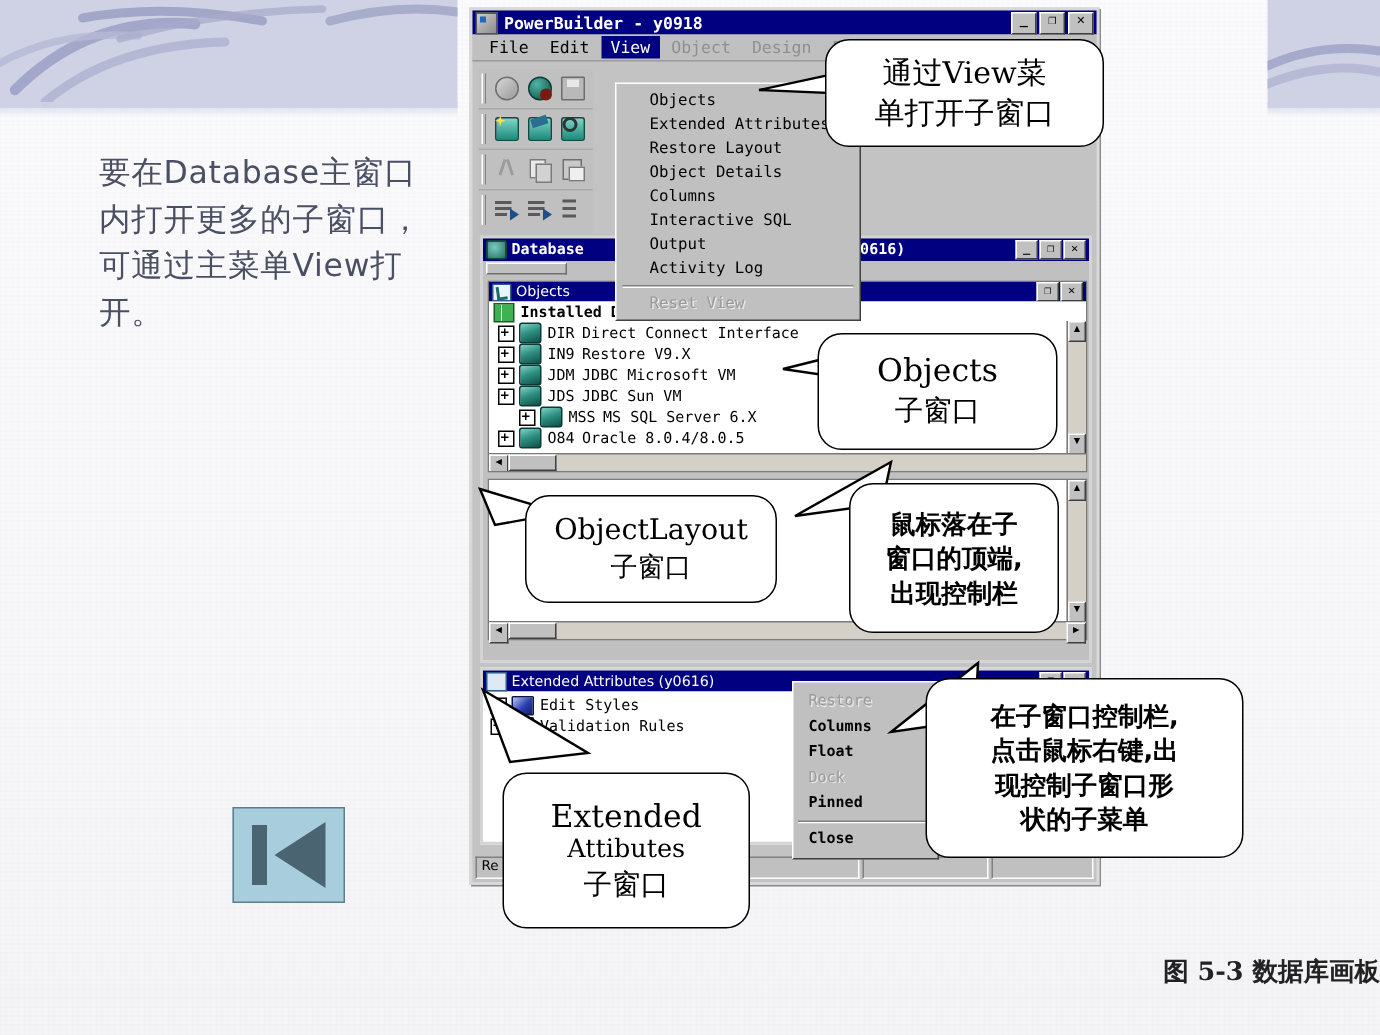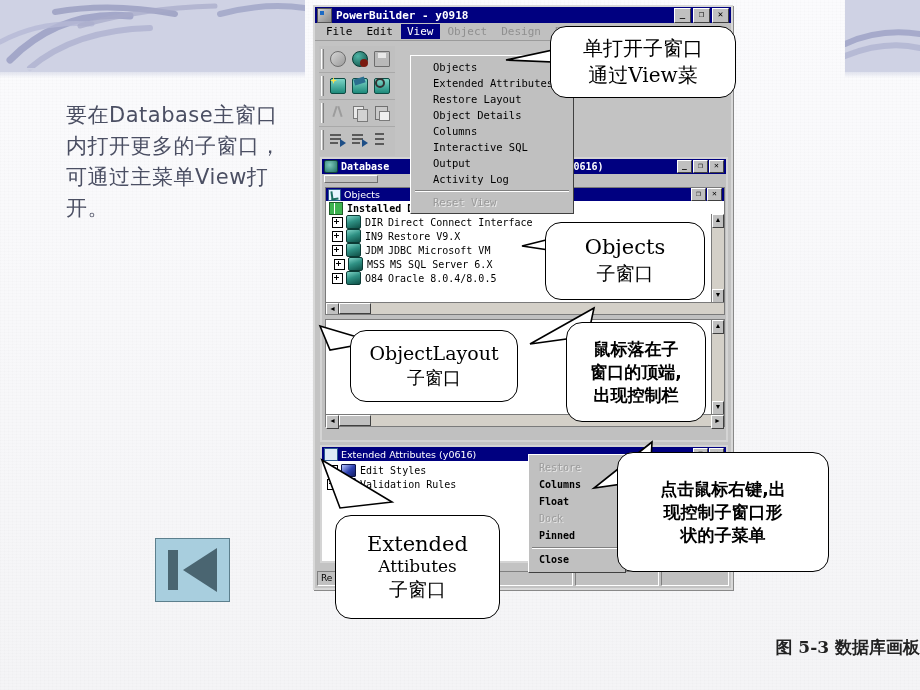--- a/index.html
+++ b/index.html
@@ -337,21 +337,28 @@
             <span style="width:5px"></span>
             <span>Restore V9.X</span>
           </div>
           <div class="trow2" style="padding-left:6px">
             <div class="plus"></div>
             <div class="dbico"></div>
             <span>JDM</span>
             <span style="width:5px"></span>
             <span>JDBC Microsoft VM</span>
           </div>
-          <div class="trow2" style="padding-left:8px">
+          <div class="trow2" style="padding-left:6px">
+            <div class="plus"></div>
+            <div class="dbico"></div>
+            <span>JDS</span>
+            <span style="width:5px"></span>
+            <span>JDBC Sun VM</span>
+          </div>
+          <div class="trow2" style="padding-left:20px">
             <div class="plus"></div>
             <div class="dbico"></div>
             <span>MSS</span>
             <span style="width:5px"></span>
             <span>MS SQL Server 6.X</span>
           </div>
           <div class="trow2" style="padding-left:6px">
             <div class="plus"></div>
             <div class="dbico"></div>
             <span>O84</span>
@@ -440,22 +447,22 @@
       <div class="vi dis">Reset View</div>
     </div>
   </div>
 
   <div class="tail" style="left:500px;top:30px;width:120px;height:40px">
     <svg width="120" height="40">
         <path d="M 118 6 L 6 30 L 100 34 Z" fill="#fff" stroke="#000" stroke-width="1.6"></path>
       </svg>
   </div>
   <div class="callout" style="left:550px;top:26px;width:186px;height:72px;padding:4px">
+    <div class="ln cn-ser" style="font-size:20px">通过View菜</div>
     <div class="ln cn-ser" style="font-size:20px">单打开子窗口</div>
-    <div class="ln cn-ser" style="font-size:20px">通过View菜</div>
   </div>
 
   <div class="tail" style="left:520px;top:228px;width:60px;height:36px">
     <svg width="60" height="36">
         <path d="M 58 4 L 2 18 L 56 26 Z" fill="#fff" stroke="#000" stroke-width="1.6"></path>
       </svg>
   </div>
   <div class="callout" style="left:545px;top:222px;width:160px;height:78px;padding:3px">
     <div class="ln cn-ser" style="font-size:21px">Objects</div>
     <div class="ln cn-ser" style="font-size:19px;margin-top:2px">子窗口</div>
@@ -492,19 +499,20 @@
     <div class="ln cn-ser" style="font-size:17px">Attibutes</div>
     <div class="ln cn-ser" style="font-size:19px;margin-top:1px">子窗口</div>
   </div>
 
   <div class="tail" style="left:580px;top:440px;width:80px;height:60px">
     <svg width="80" height="60">
         <path d="M 72 2 L 14 48 L 70 40 Z" fill="#fff" stroke="#000" stroke-width="1.6"></path>
       </svg>
   </div>
   <div class="callout" style="left:617px;top:452px;width:212px;height:120px;padding:3px">
+    <div class="ln cn-hei" style="font-size:17px">在子窗口控制栏,</div>
     <div class="ln cn-hei" style="font-size:17px">点击鼠标右键,出</div>
     <div class="ln cn-hei" style="font-size:17px">现控制子窗口形</div>
     <div class="ln cn-hei" style="font-size:17px">状的子菜单</div>
   </div>
 
   <div id="caption">图 5-3  数据库画板</div>
 </div>
 
 </body></html>

